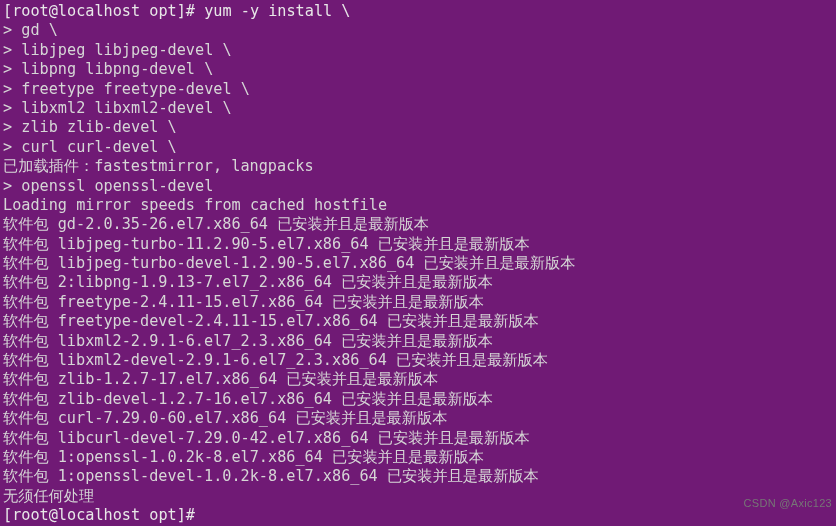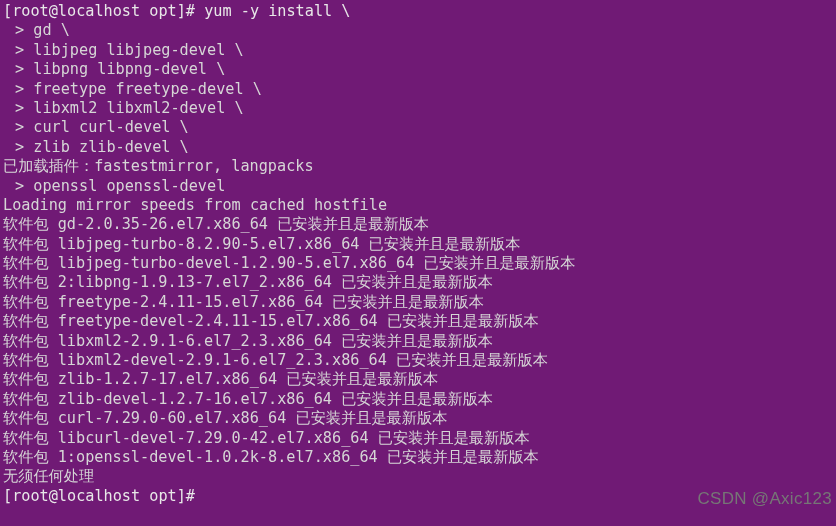--- a/index.html
+++ b/index.html
@@ -39,69 +39,69 @@
     padding-left: 3px;
     font-family: "DejaVu Sans Mono", "Liberation Mono", monospace;
   }
 
   .line.prompt-line {
     color: #e8e8e8;
   }
 
   .line.cont {
     color: #d6d6d6;
-    margin-left: 12px;
   }
 
   .cursor-line {
     position: relative;
   }
 
   #watermark {
     position: absolute;
     right: 4px;
     bottom: 17px;
     color: #767676;
-    font-size: 17px;
+    font-size: 11px;
     font-family: "Liberation Sans", "DejaVu Sans", sans-serif;
     letter-spacing: 0.3px;
     white-space: pre;
     pointer-events: none;
   }
 </style>
 </head>
 <body>
 
 <div id="terminal">
 
   <div class="line prompt-line">[root@localhost opt]# yum -y install \</div>
   <div class="line cont">&gt; gd \</div>
   <div class="line cont">&gt; libjpeg libjpeg-devel \</div>
   <div class="line cont">&gt; libpng libpng-devel \</div>
   <div class="line cont">&gt; freetype freetype-devel \</div>
   <div class="line cont">&gt; libxml2 libxml2-devel \</div>
+  <div class="line cont">&gt; zlib zlib-devel \</div>
   <div class="line cont">&gt; curl curl-devel \</div>
-  <div class="line cont">&gt; zlib zlib-devel \</div>
   <div class="line">已加载插件：fastestmirror, langpacks</div>
 
   <div class="line cont">&gt; openssl openssl-devel</div>
   <div class="line">Loading mirror speeds from cached hostfile</div>
 
   <div class="line">软件包 gd-2.0.35-26.el7.x86_64 已安装并且是最新版本</div>
-  <div class="line">软件包 libjpeg-turbo-8.2.90-5.el7.x86_64 已安装并且是最新版本</div>
+  <div class="line">软件包 libjpeg-turbo-11.2.90-5.el7.x86_64 已安装并且是最新版本</div>
   <div class="line">软件包 libjpeg-turbo-devel-1.2.90-5.el7.x86_64 已安装并且是最新版本</div>
   <div class="line">软件包 2:libpng-1.9.13-7.el7_2.x86_64 已安装并且是最新版本</div>
   <div class="line">软件包 freetype-2.4.11-15.el7.x86_64 已安装并且是最新版本</div>
   <div class="line">软件包 freetype-devel-2.4.11-15.el7.x86_64 已安装并且是最新版本</div>
   <div class="line">软件包 libxml2-2.9.1-6.el7_2.3.x86_64 已安装并且是最新版本</div>
   <div class="line">软件包 libxml2-devel-2.9.1-6.el7_2.3.x86_64 已安装并且是最新版本</div>
   <div class="line">软件包 zlib-1.2.7-17.el7.x86_64 已安装并且是最新版本</div>
   <div class="line">软件包 zlib-devel-1.2.7-16.el7.x86_64 已安装并且是最新版本</div>
   <div class="line">软件包 curl-7.29.0-60.el7.x86_64 已安装并且是最新版本</div>
   <div class="line">软件包 libcurl-devel-7.29.0-42.el7.x86_64 已安装并且是最新版本</div>
+  <div class="line">软件包 1:openssl-1.0.2k-8.el7.x86_64 已安装并且是最新版本</div>
   <div class="line">软件包 1:openssl-devel-1.0.2k-8.el7.x86_64 已安装并且是最新版本</div>
   <div class="line">无须任何处理</div>
 
   <div class="line prompt-line cursor-line"><span>[root@localhost opt]# </span></div>
 
 </div>
 
 <div id="watermark">CSDN @Axic123</div>
 
 </body></html>

